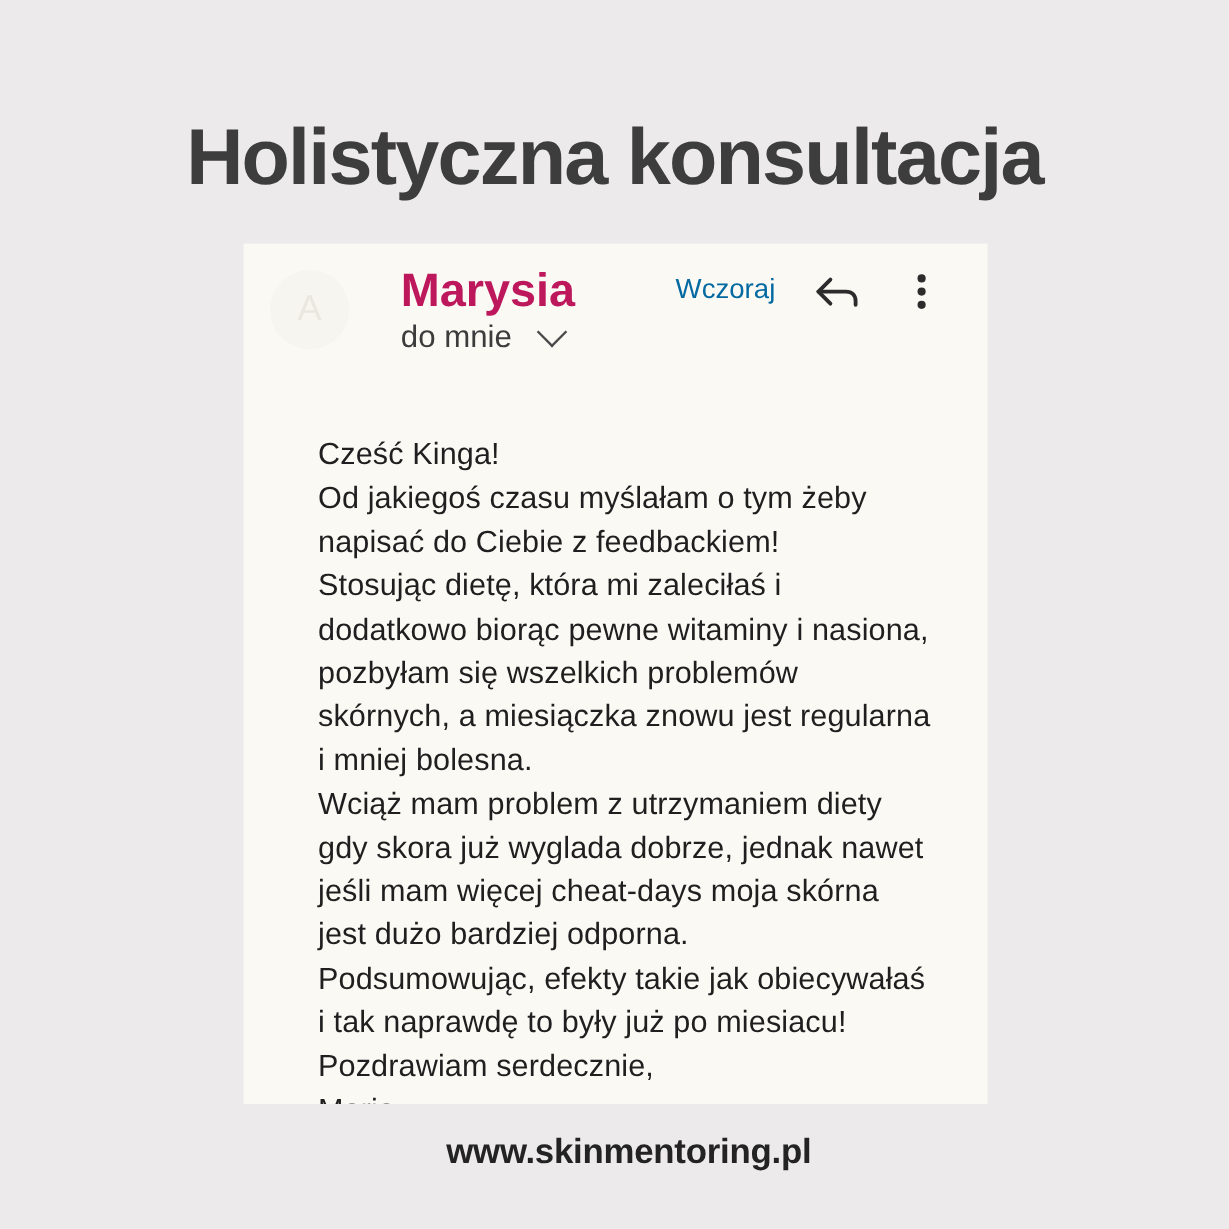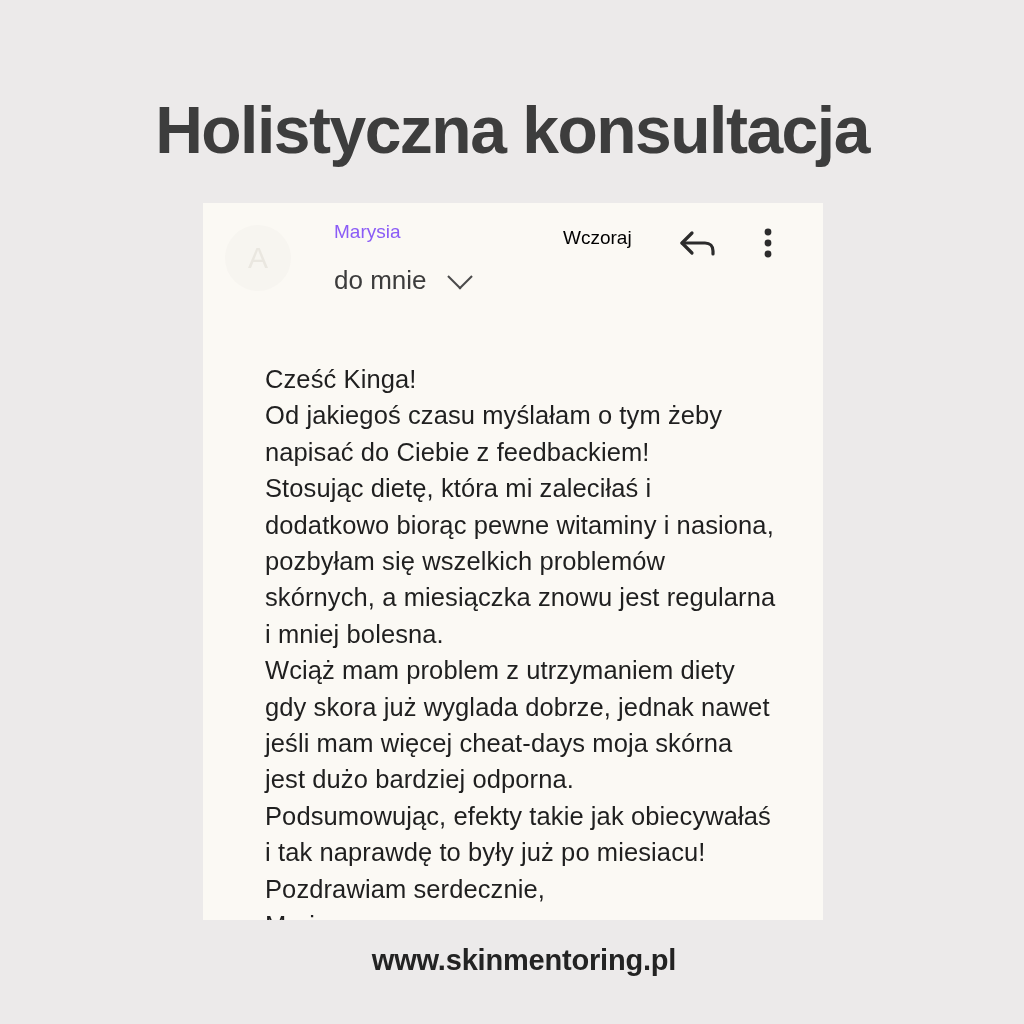--- a/index.html
+++ b/index.html
@@ -63,30 +63,30 @@
     position: absolute;
     left: 131px;
     top: 18px;
     right: 18px;
     height: 48px;
   }
   .sender-name {
     position: absolute;
     left: 0;
     top: 0;
-    font-size: 19px;
-    font-weight: 400;
-    color: #8b5cf6;
+    font-size: 39px;
+    font-weight: 700;
+    color: #be185d;
   }
   .time-label {
     position: absolute;
     left: 229px;
     top: 6px;
-    font-size: 19px;
-    color: #000000;
+    font-size: 23px;
+    color: #0369a1;
   }
   .reply-icon {
     position: absolute;
     right: 86px;
     top: 0px;
     width: 44px;
     height: 44px;
     cursor: pointer;
   }
   .more-icon {

